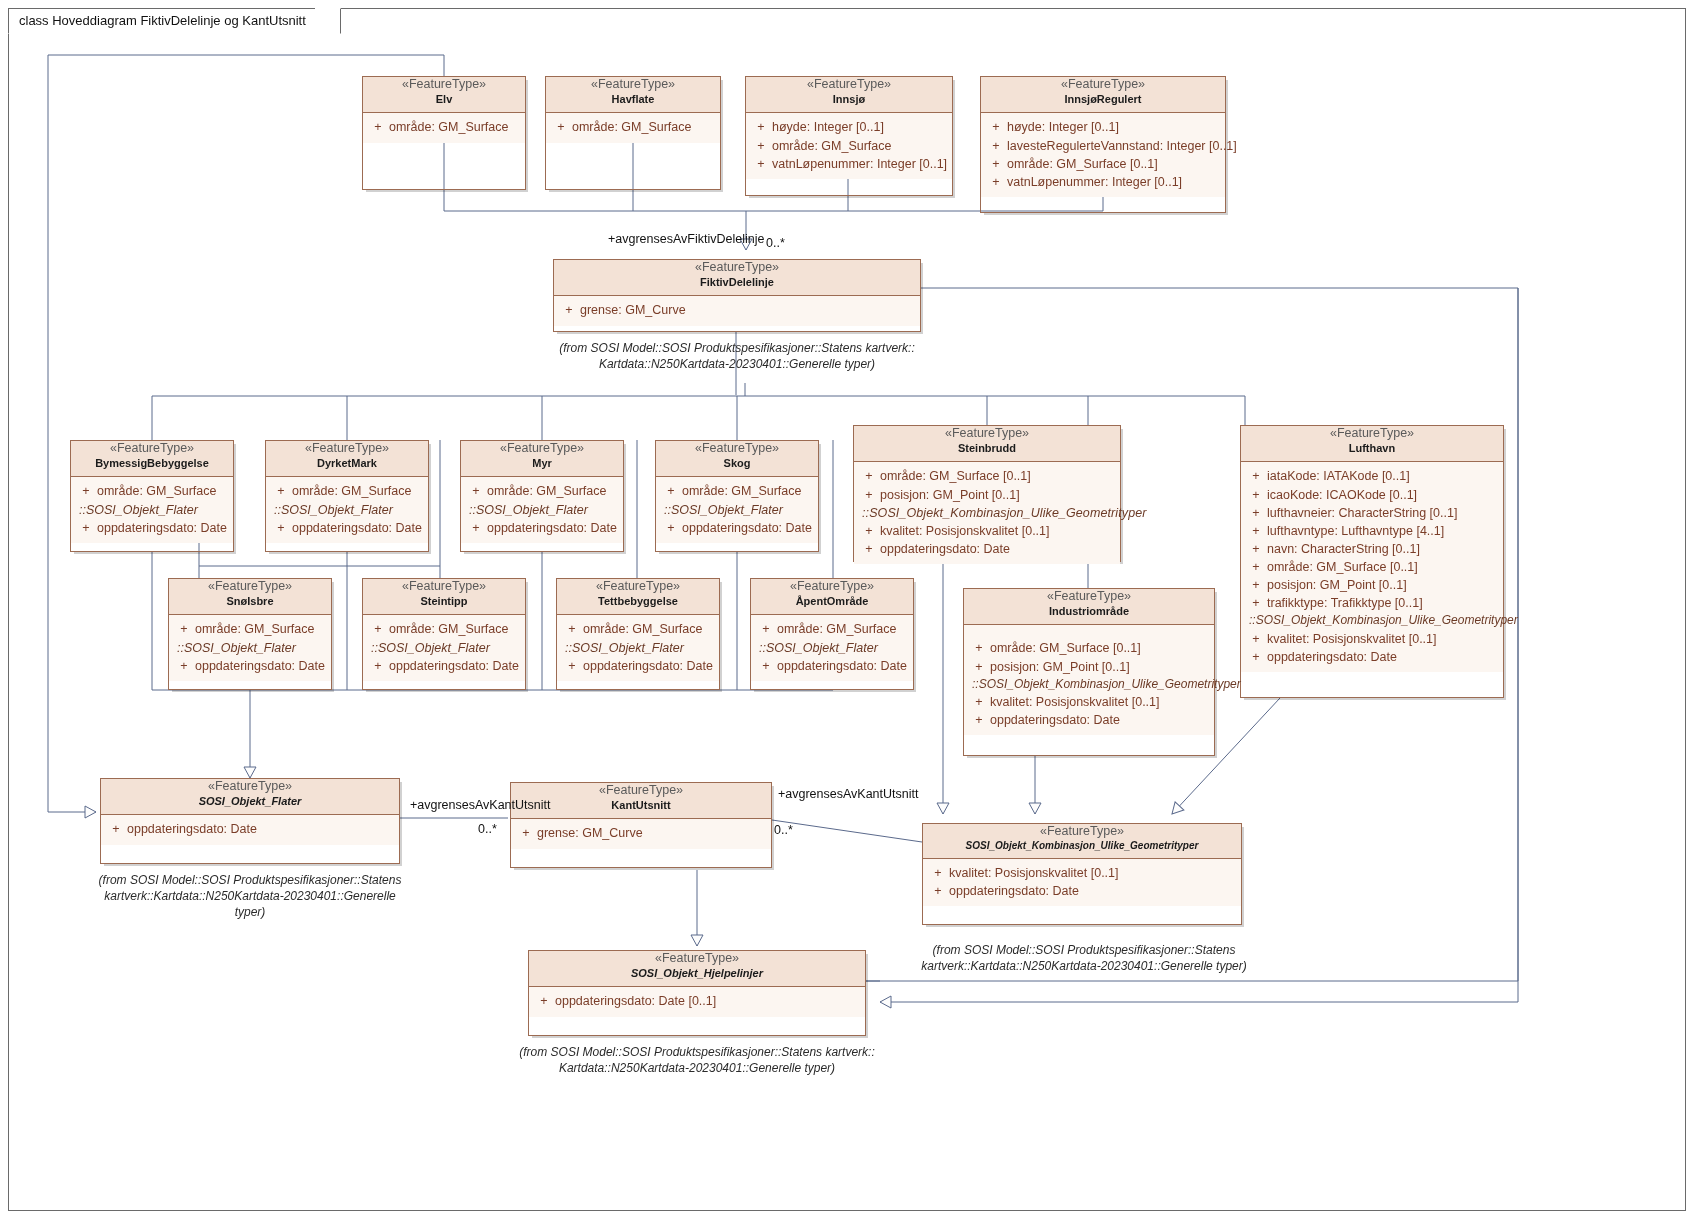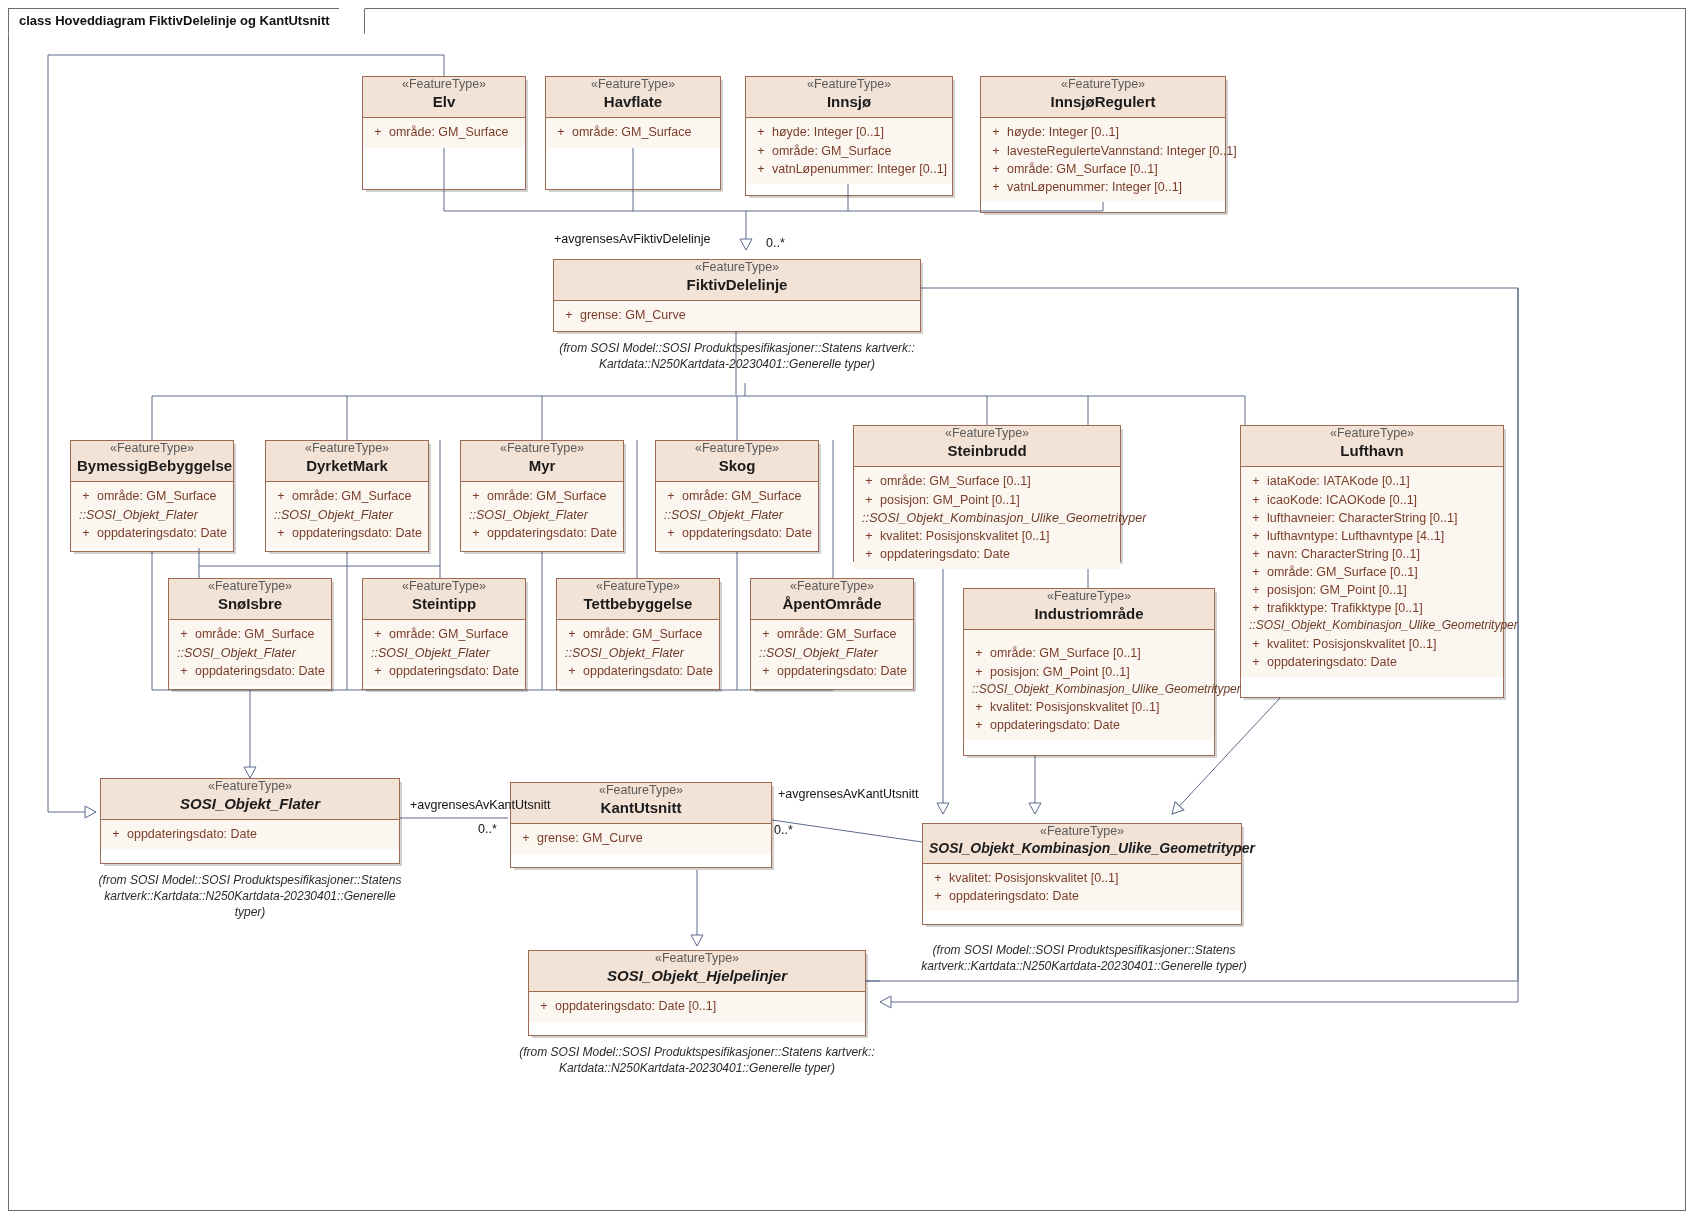--- a/index.html
+++ b/index.html
@@ -2,30 +2,30 @@
 <html><head>
 <meta charset="utf-8">
 <style>
   html,body{margin:0;padding:0;background:#ffffff;}
   body{font-family:"Liberation Sans",sans-serif;}
   #canvas{position:relative;width:1696px;height:1221px;background:#ffffff;overflow:hidden;}
 
   
   .frame{position:absolute;left:8px;top:8px;width:1678px;height:1203px;border:1px solid #6a6a6a;box-sizing:border-box;}
   .frame-tab{position:absolute;left:8px;top:8px;height:26px;border:1px solid #6a6a6a;border-bottom:1px solid #ffffff;background:#ffffff;
-             box-sizing:border-box;padding:4px 34px 4px 10px;font-size:13px;font-weight:bold;color:#111;white-space:nowrap;z-index:6;}
+             box-sizing:border-box;padding:4px 34px 4px 10px;font-size:13px;font-weight:normal;color:#111;white-space:nowrap;z-index:6;}
   .frame-tab:after{content:"";position:absolute;right:-1px;top:-1px;width:0;height:0;
              border-left:26px solid #ffffff;border-bottom:27px solid transparent;}
 
   
   .cls{position:absolute;box-sizing:border-box;border:1px solid #9c6b52;
        box-shadow:3px 3px 0 -1px rgba(0,0,0,0.18);z-index:3;}
   .cls .hdr{background:#f3e2d6;border-bottom:1px solid #9c6b52;padding:0 6px 6px 6px;text-align:center;line-height:1.25;}
   .cls .stereo{font-size:12.5px;color:#5a5a5a;}
-  .cls .cname{font-size:15px;font-weight:bold;color:#1b1b1b;}
+  .cls .cname{font-size:11px;font-weight:bold;color:#1b1b1b;}
   .cls .cname.abs{font-style:italic;}
   .cls .body{background:#fcf6f1;padding:5px 4px 6px 4px;}
   .attr{font-size:12.5px;color:#7a3d28;line-height:1.45;white-space:nowrap;display:flex;}
   .attr .vis{display:inline-block;width:22px;text-align:center;color:#7a3d28;flex:0 0 22px;}
   .attr .txt{display:inline-block;}
   .attr.sep{font-style:italic;color:#6b3a26;padding-left:0;}
   .attr.sep .txt{padding-left:4px;}
 
   
   .cap{position:absolute;font-size:12px;font-style:italic;color:#2b2b2b;text-align:center;line-height:1.35;z-index:3;}
@@ -495,21 +495,21 @@
       <div class="attr">
           <span class="vis">+</span>
           <span class="txt">grense: GM_Curve</span>
         </div>
     </div>
   </div>
 
   <div class="cls" style="left:922px;top:823px;width:320px;height:102px;">
     <div class="hdr">
       <div class="stereo">«FeatureType»</div>
-      <div class="cname abs" style="font-size:14px;">SOSI_Objekt_Kombinasjon_Ulike_Geometrityper</div>
+      <div class="cname abs" style="font-size:10px;">SOSI_Objekt_Kombinasjon_Ulike_Geometrityper</div>
     </div>
     <div class="body">
       <div class="attr">
           <span class="vis">+</span>
           <span class="txt">kvalitet: Posisjonskvalitet [0..1]</span>
         </div>
       <div class="attr">
           <span class="vis">+</span>
           <span class="txt">oppdateringsdato: Date</span>
         </div>
@@ -526,21 +526,21 @@
     <div class="body">
       <div class="attr">
           <span class="vis">+</span>
           <span class="txt">oppdateringsdato: Date [0..1]</span>
         </div>
     </div>
   </div>
   <div class="cap" style="left:515px;top:1044px;width:364px;white-space:pre-line;">(from SOSI Model::SOSI Produktspesifikasjoner::Statens kartverk::
 Kartdata::N250Kartdata-20230401::Generelle typer)</div>
 
-  <div class="lbl" style="left:554px;top:232px;">+avgrensesAvFiktivDelelinje</div>
+  <div class="lbl" style="left:608px;top:232px;">+avgrensesAvFiktivDelelinje</div>
   <div class="lbl" style="left:766px;top:236px;">0..*</div>
 
   <div class="lbl" style="left:410px;top:798px;">+avgrensesAvKantUtsnitt</div>
   <div class="lbl" style="left:478px;top:822px;">0..*</div>
 
   <div class="lbl" style="left:778px;top:787px;">+avgrensesAvKantUtsnitt</div>
   <div class="lbl" style="left:774px;top:823px;">0..*</div>
 
 </div>
 

